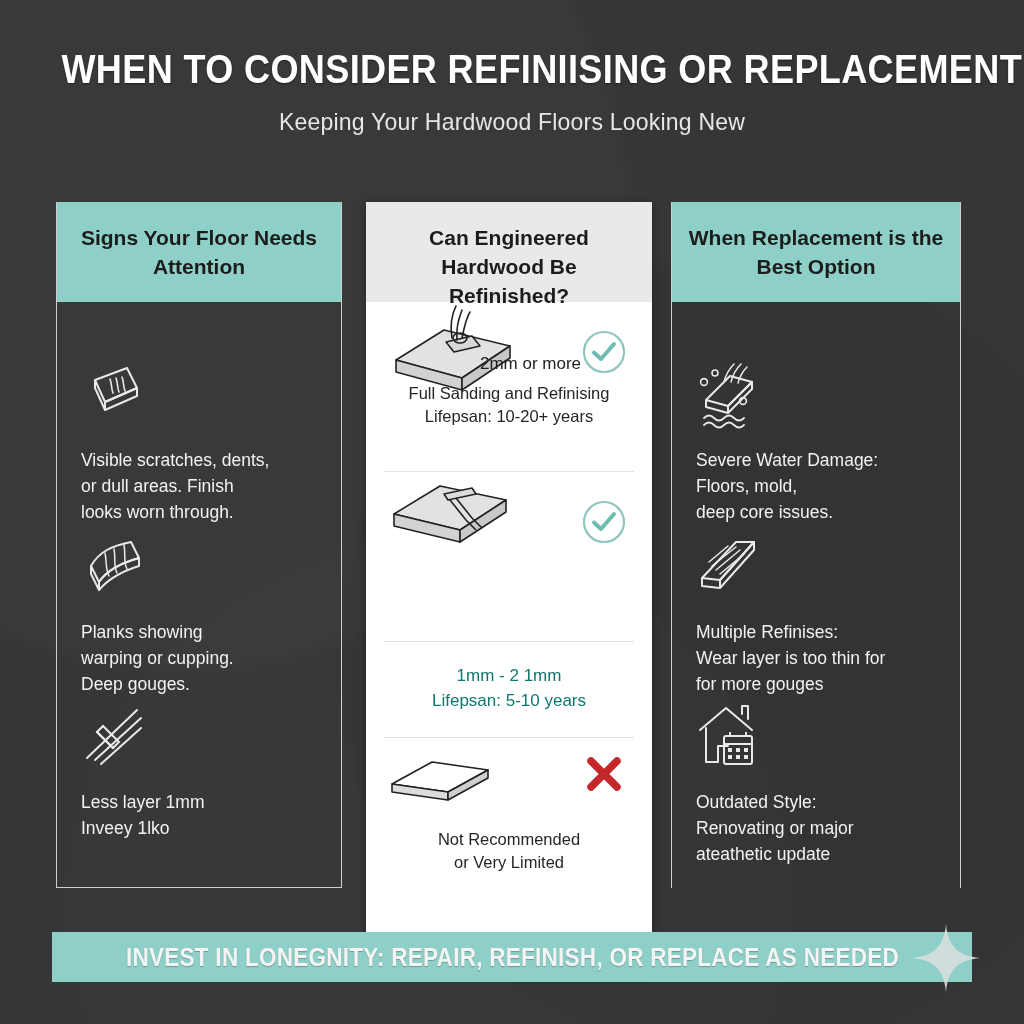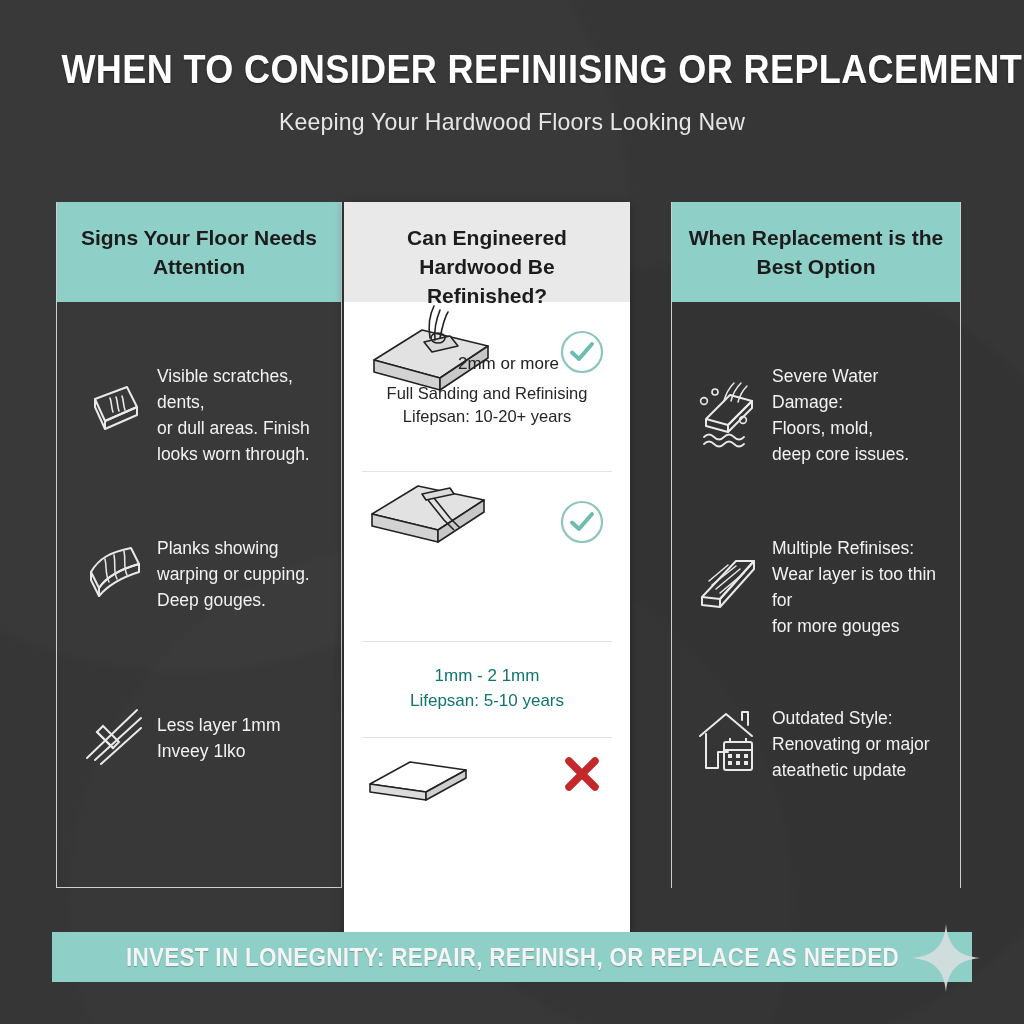--- a/index.html
+++ b/index.html
@@ -55,40 +55,41 @@
     letter-spacing: 0.2px;
     transform: scaleX(0.96);
   }
 
   
   .col {
     position: absolute;
     top: 202px;
   }
   .col-left  { left: 56px;  width: 286px; height: 686px; border: 1px solid #cfcfcf; border-top: none; }
-  .col-mid   { left: 344px; width: 286px; height: 770px; background: #ffffff; box-shadow: 0 2px 8px rgba(0,0,0,0.35); }
+  .col-mid   { left: 366px; width: 286px; height: 770px; background: #ffffff; box-shadow: 0 2px 8px rgba(0,0,0,0.35); }
   .col-right { left: 671px; width: 290px; height: 686px; border-left: 1px solid #cfcfcf; border-right: 1px solid #cfcfcf; border-top: none; }
 
   .col-head {
     text-align: center;
     padding: 22px 14px 20px;
     font-size: 21px;
     font-weight: 700;
     line-height: 1.38;
     color: #1c1c1c;
   }
   .head-teal { background: #8ecfc7; height: 100px; }
   .head-grey { background: #e9e9e9; height: 100px; }
   .side-item {
     position: absolute;
     display: flex;
-    align-items: center;
+    align-items: flex-start;
     gap: 14px;
     padding-left: 24px;
     padding-right: 12px;
+    flex-direction: column;
   }
   .side-item .ico { flex: none; width: 62px; height: 70px; }
   .side-item .txt {
     font-size: 17.5px;
     line-height: 1.48;
     color: #f2f2f2;
     padding-top: 4px;
     white-space: pre-line;
   }
 
@@ -309,20 +310,22 @@
                 <path d="M60 40 L100 18 L100 26 L60 48 Z" fill="#cfcfcf"></path>
               </g>
             </svg>
           </span>
           <span class="row-mark" style="top:12px;">
             <svg width="48" height="48" viewBox="0 0 48 48">
               <path d="M11 11 L37 37 M37 11 L11 37" fill="none" stroke="#c4282b" stroke-width="7.5" stroke-linecap="round"></path>
             </svg>
           </span>
         </div>
+        <div class="row-caption" style="padding-top:18px;">Not Recommended
+or Very Limited</div>
       </div>
 
     </div>
   </div>
 
   <div class="col col-right">
     <div class="col-head head-teal">When Replacement is
 the Best Option</div>
 
     <div class="side-item r1">

